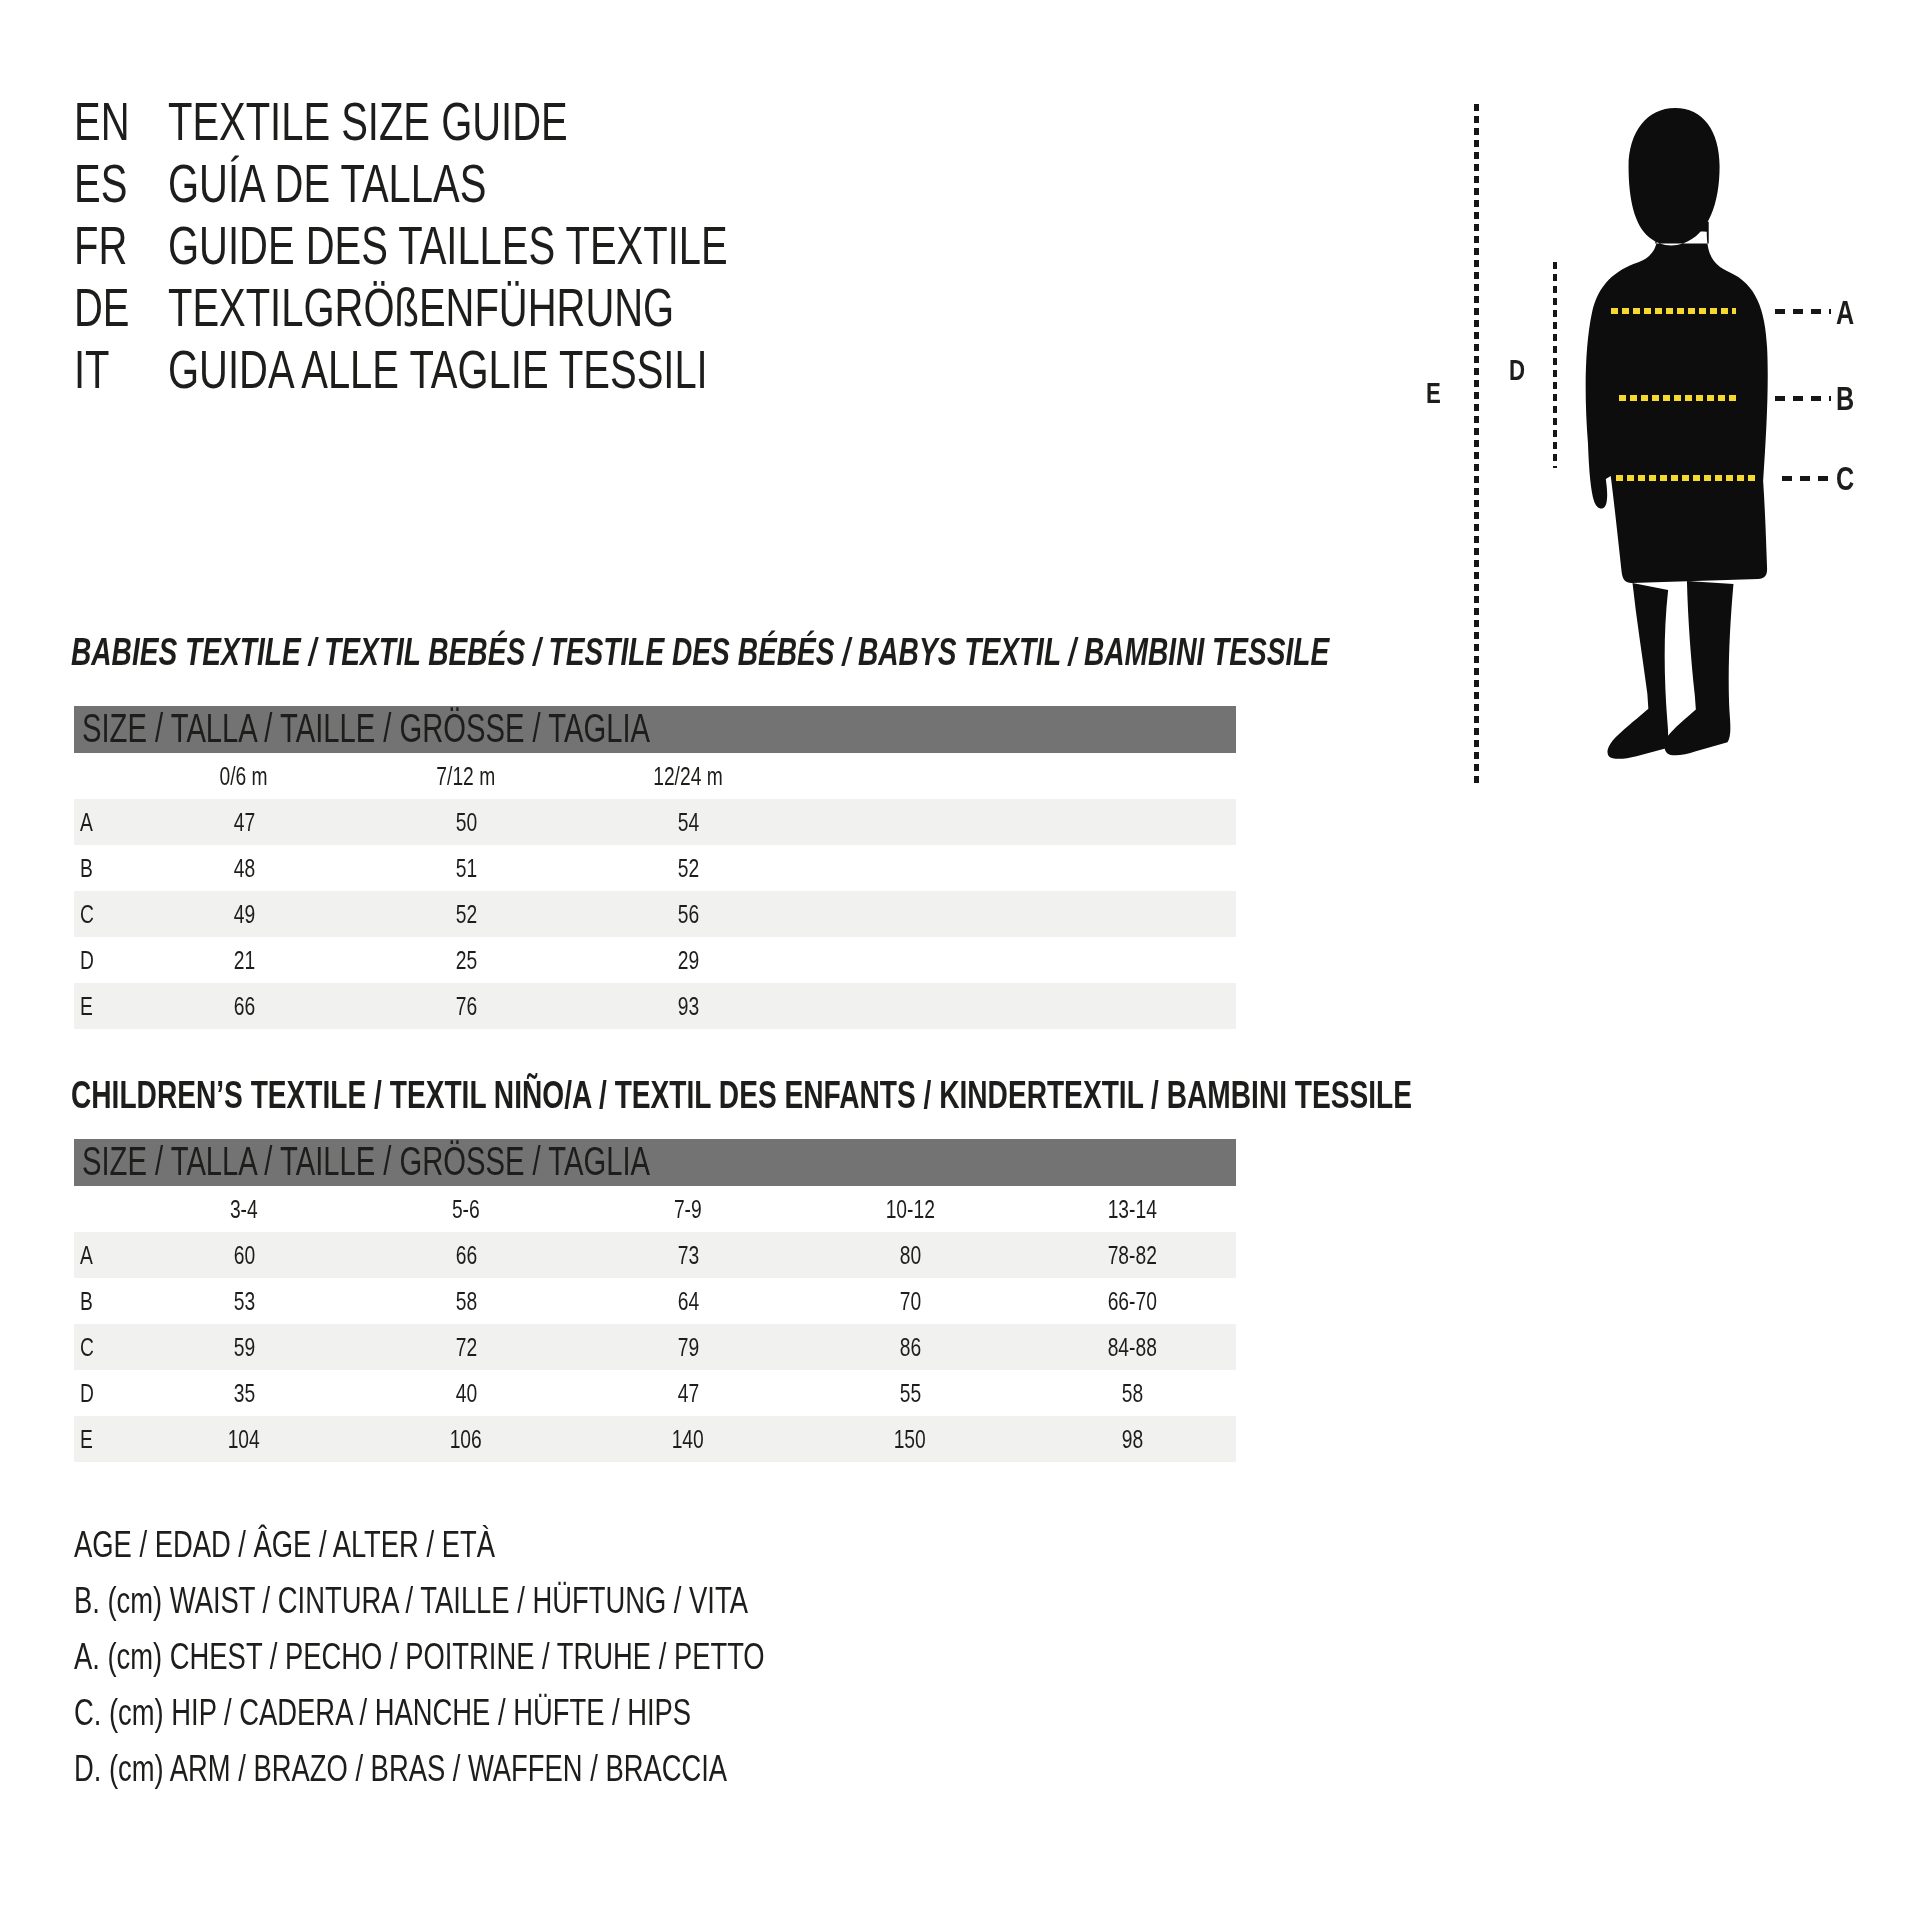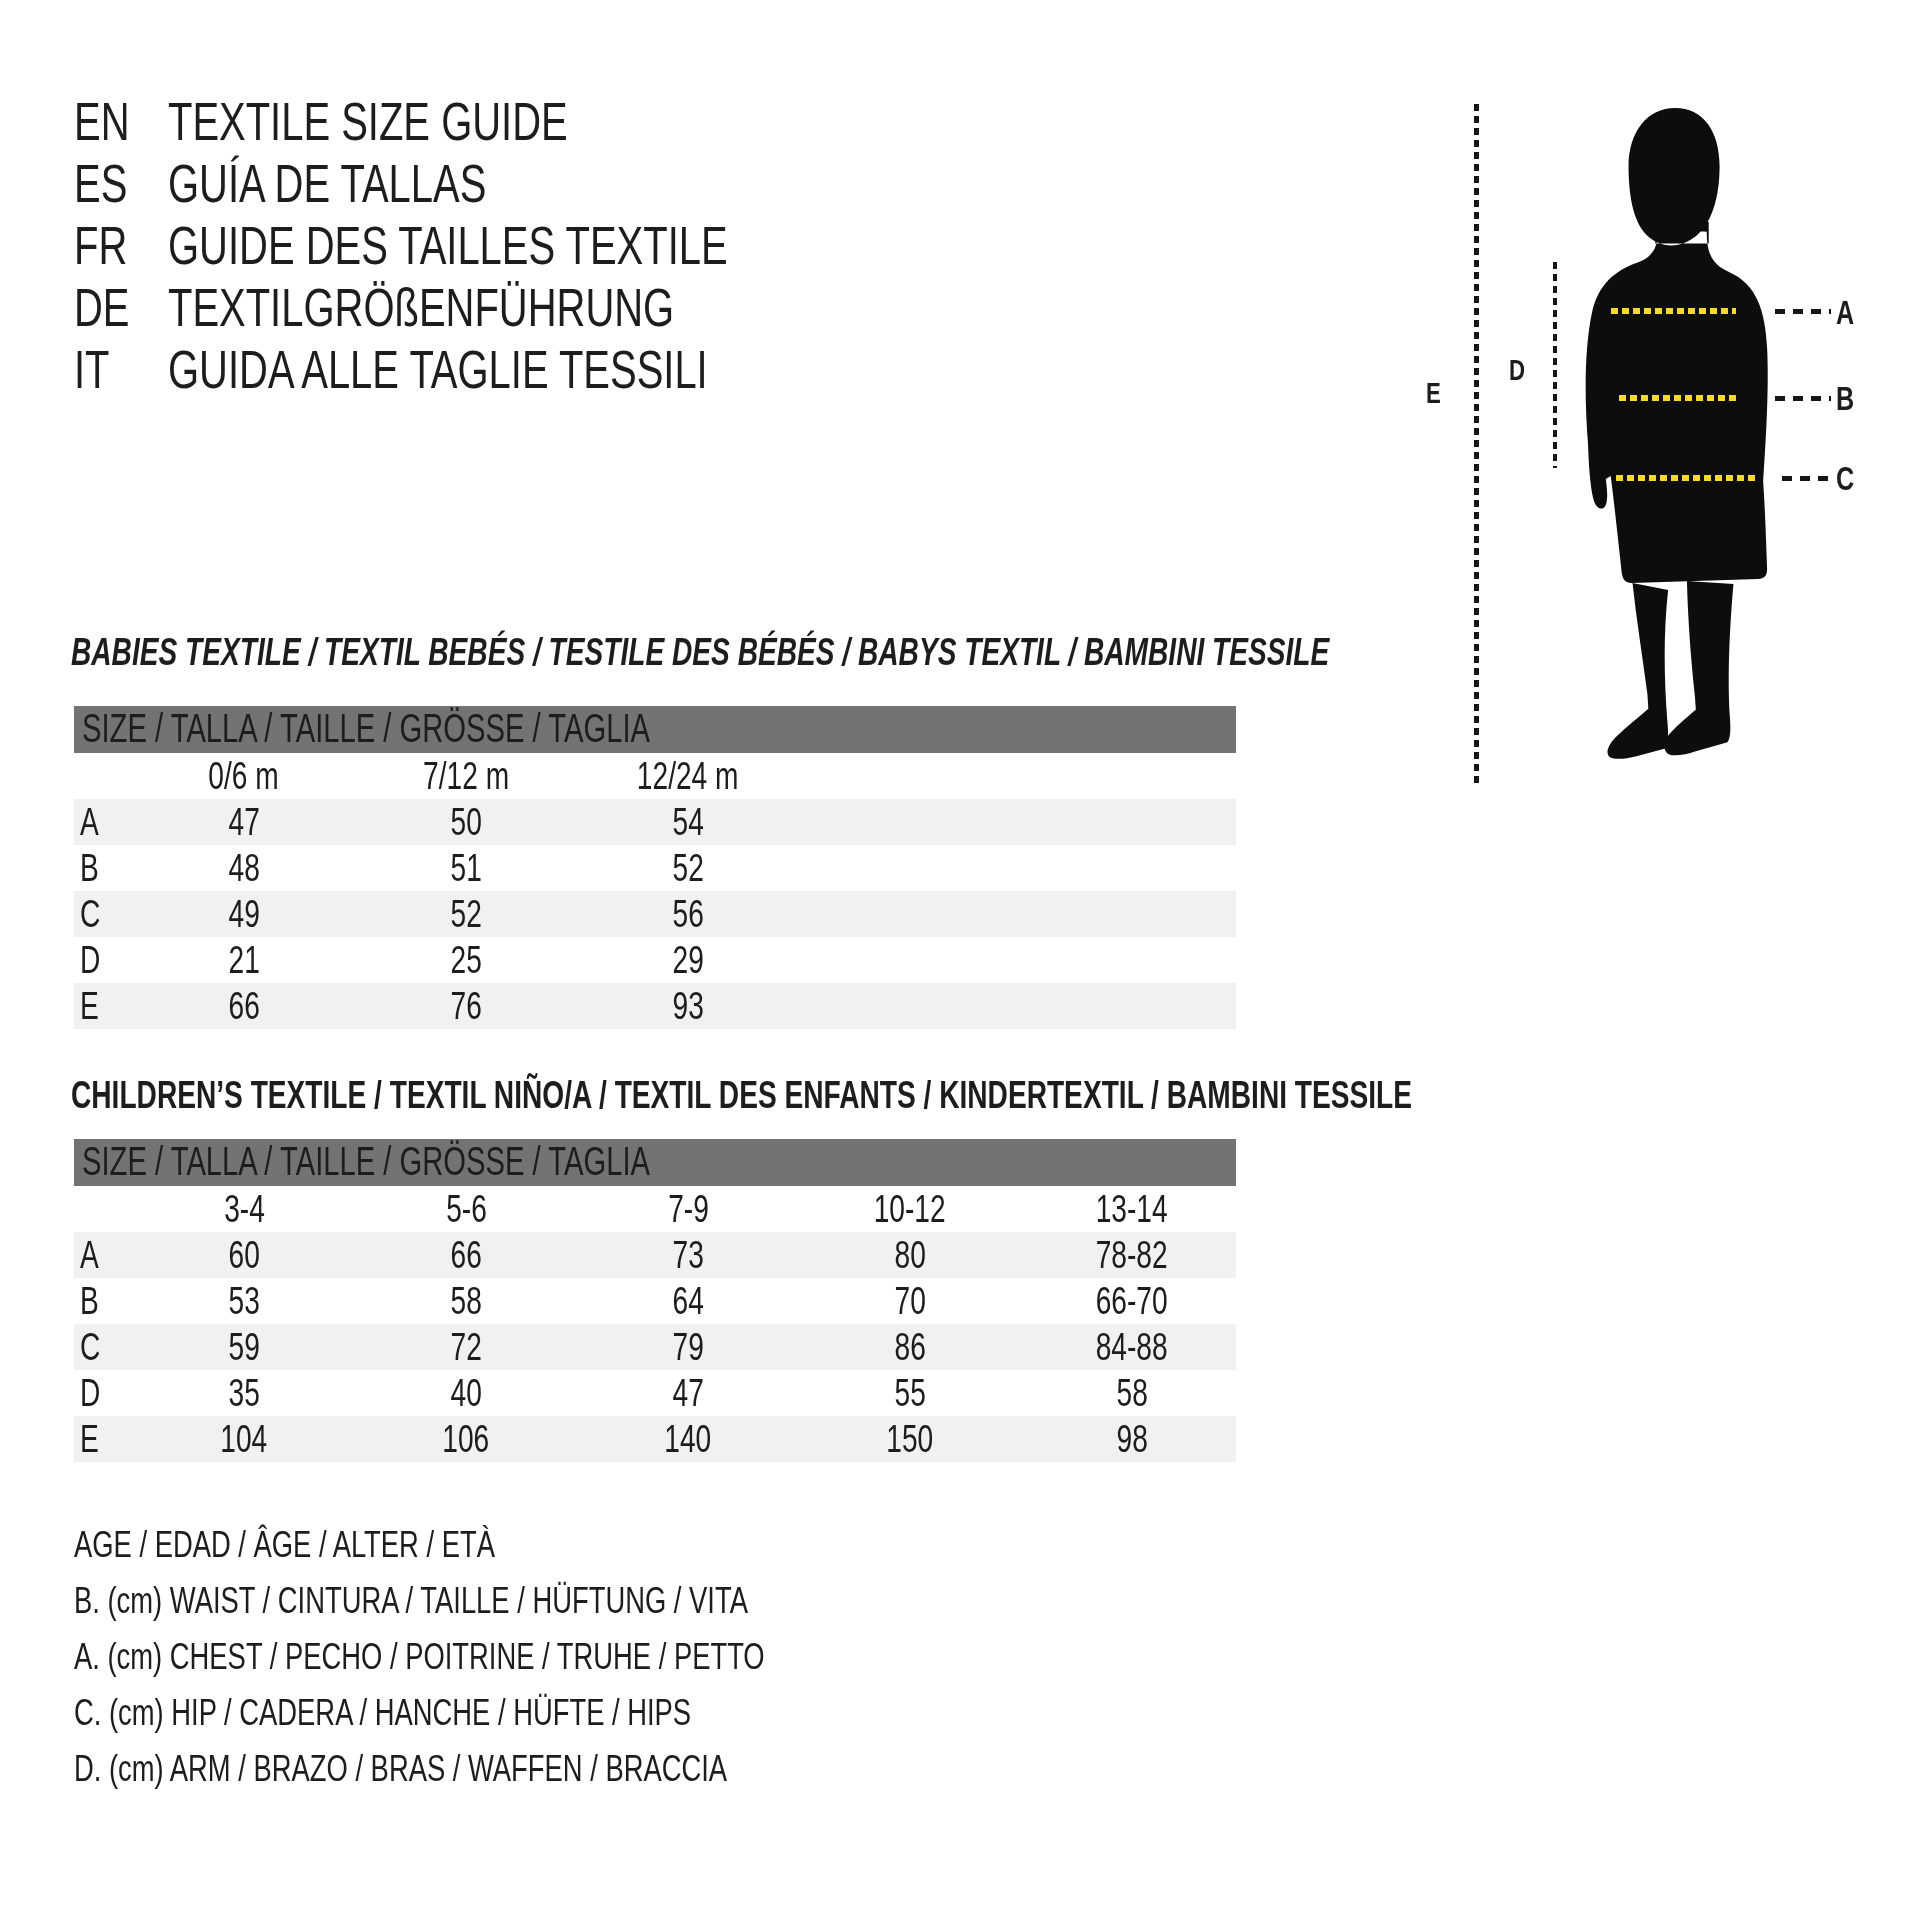--- a/index.html
+++ b/index.html
@@ -59,21 +59,21 @@
   
   .table { position:absolute; left:74px; width:1162px; }
   .babies-table   { top:706px; }
   .children-table { top:1139px; }
   .size-bar {
     height:47px; background:#737373;
     display:flex; align-items:flex-start; padding-left:8px;
     font-size:40px;
   }
   .size-bar .t { transform:scaleX(.73); }
-  .row { display:flex; height:46px; align-items:center; font-size:38px; }
+  .row { display:flex; height:46px; align-items:center; font-size:26px; }
   .row.stripe { background:#f1f1f0; }
   .cell { display:flex; align-items:center; height:100%; }
   .cell.lab { flex:0 0 59px; padding-left:6px; }
   .cell.val { flex:0 0 222px; justify-content:center; }
 
   
   .legend { position:absolute; left:74px; top:1517px; }
   .legend-line { height:56px; display:flex; align-items:center; font-size:37px; }
 </style>
 </head>

